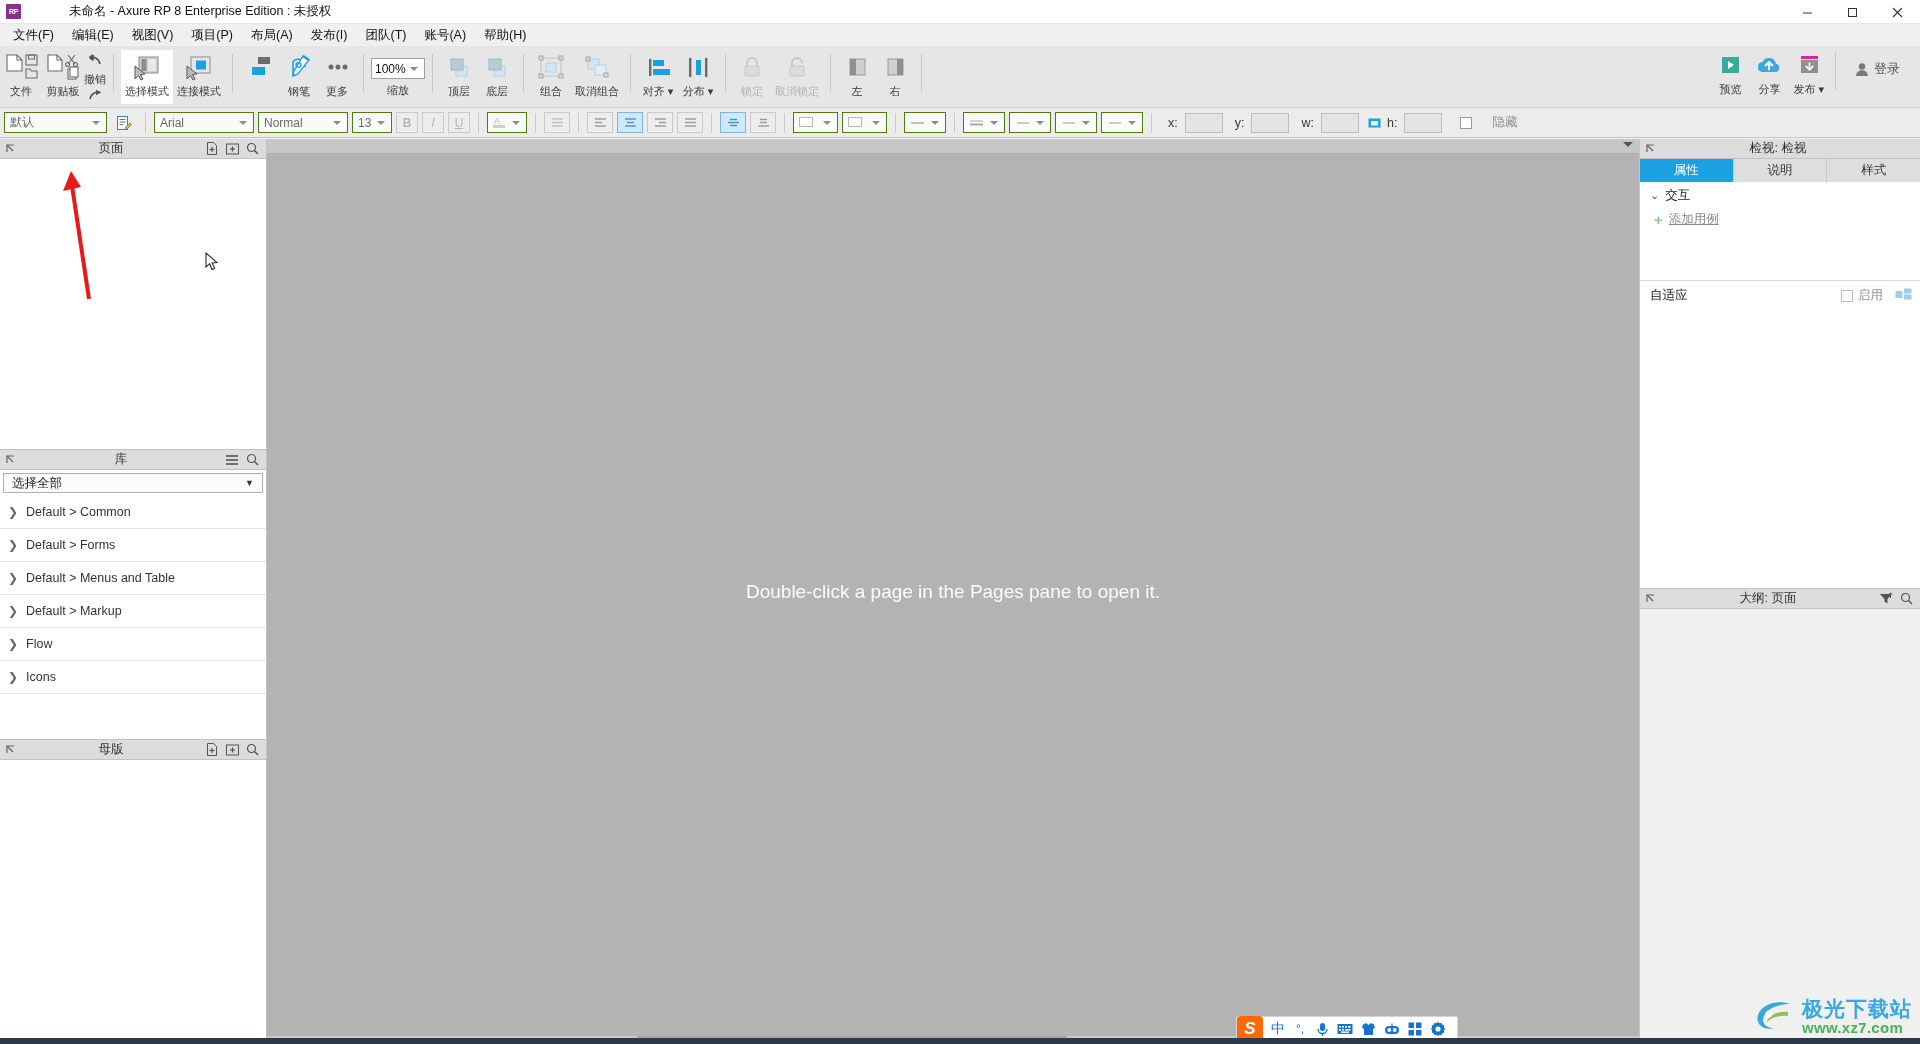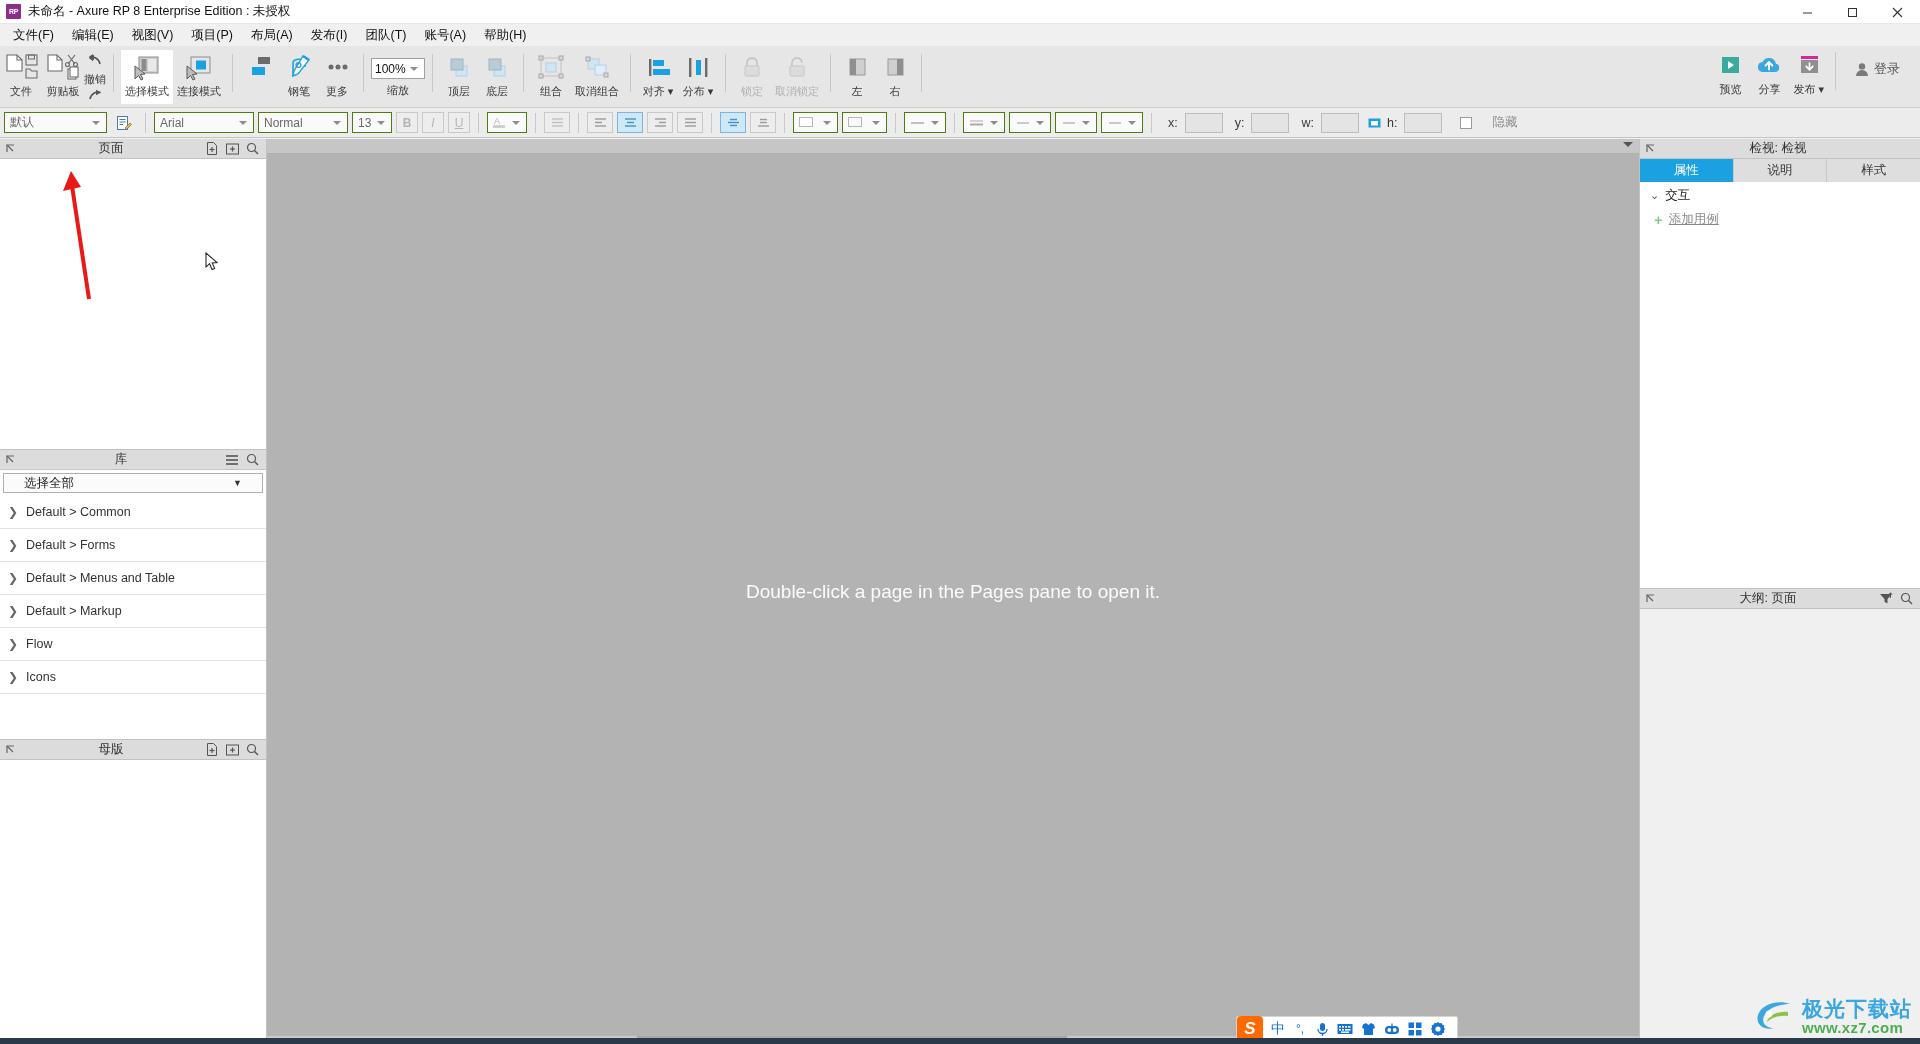--- a/index.html
+++ b/index.html
@@ -18,21 +18,21 @@
     position:absolute; top:0; left:0; width:1920px; height:24px;
     background:#ffffff; display:flex; align-items:center;
     border-bottom:1px solid #e8e8e8;
   }
   .title-logo {
     width:15px; height:15px; margin-left:6px; margin-right:7px;
     background:#8b2f8b; color:#fff; font-size:7px; font-weight:bold;
     display:flex; align-items:center; justify-content:center;
     letter-spacing:-0.4px; border-radius:1px;
   }
-  .title-text { font-size:12.5px; color:#111; }
+  .title-text { font-size:12.5px; color:#111;margin-left:41px; }
   .win-btns { position:absolute; right:0; top:0; display:flex; height:24px; }
   .win-btn {
     width:45px; height:24px; display:flex; align-items:center; justify-content:center;
     font-size:11px; color:#333;
   }
 
   
   .menubar {
     position:absolute; top:24px; left:0; width:1920px; height:22px;
     background:#f0f0f0; display:flex; align-items:center; padding-left:4px;
@@ -116,21 +116,21 @@
   .tree { padding-top:3px; }
   .tree-row { height:21px; display:flex; align-items:center; padding-left:14px; font-size:12.5px; color:#111; }
   .tree-row.selected { background:#eaf4fd; border:1px solid #7eb4e2; height:21px; margin:0 1px; padding-left:13px;}
   .t-ico { width:18px; display:flex; align-items:center; justify-content:center; margin-right:3px;}
   .edit-caret { display:inline-block;width:1px;height:13px;background:#000;margin-left:1px; }
 
   #lib-panel { position:absolute; left:0; top:449px; width:267px; height:290px; background:#fff;
                border-right:1px solid #c2c2c2; border-top:1px solid #c2c2c2; }
   .lib-select {
     margin:3px; height:20px; background:#fbfbfb; border:1px solid #b0b0b0;
-    display:flex; align-items:center; padding:0 20px; font-size:12.5px; color:#222;
+    display:flex; align-items:center; padding:0 8px; font-size:12.5px; color:#222;
   }
   .lib-row {
     height:33px; display:flex; align-items:center; padding-left:8px;
     border-bottom:1px solid #e2e2e2; font-size:12.5px; color:#333;
   }
   .chev { color:#666; font-size:12px; margin-right:8px; }
 
   #masters-panel { position:absolute; left:0; top:739px; width:267px; height:305px; background:#fff;
                    border-right:1px solid #c2c2c2; border-top:1px solid #c2c2c2; }
 
@@ -837,20 +837,32 @@
     </div>
     <div style="position:relative;height:calc(100% - 43px)">
       <div class="sec-row">
         <span class="chev-d">⌄</span>
         <span>交互</span>
       </div>
       <div class="addcase">
         <span class="plus">+</span>
         <span style="text-decoration:underline">添加用例</span>
       </div>
+      <div class="adaptive-row">
+        <span style="flex:1">自适应</span>
+        <span class="chk" style="border-color:#bdbdbd;margin-right:5px"></span>
+        <span style="color:#8d8d8d;margin-right:12px">启用</span>
+        <span>
+          <svg width="17" height="13" viewBox="0 0 17 13">
+              <rect x="0.5" y="3" width="7" height="7" fill="#9ccfe8"></rect>
+              <rect x="9" y="0.5" width="7.5" height="5" fill="#9ccfe8"></rect>
+              <rect x="9" y="6.5" width="7.5" height="5" fill="#9ccfe8"></rect>
+            </svg>
+        </span>
+      </div>
     </div>
   </div>
 
   <div id="outline-panel">
     <div class="panel-header">
       <div class="ph-ico">
         <svg width="11" height="11" viewBox="0 0 11 11">
             <path d="M9 2 L2 2 L2 9" fill="none" stroke="#666" stroke-width="1.2"></path>
             <path d="M2 2 L8 8" stroke="#666" stroke-width="1.2"></path>
           </svg>

